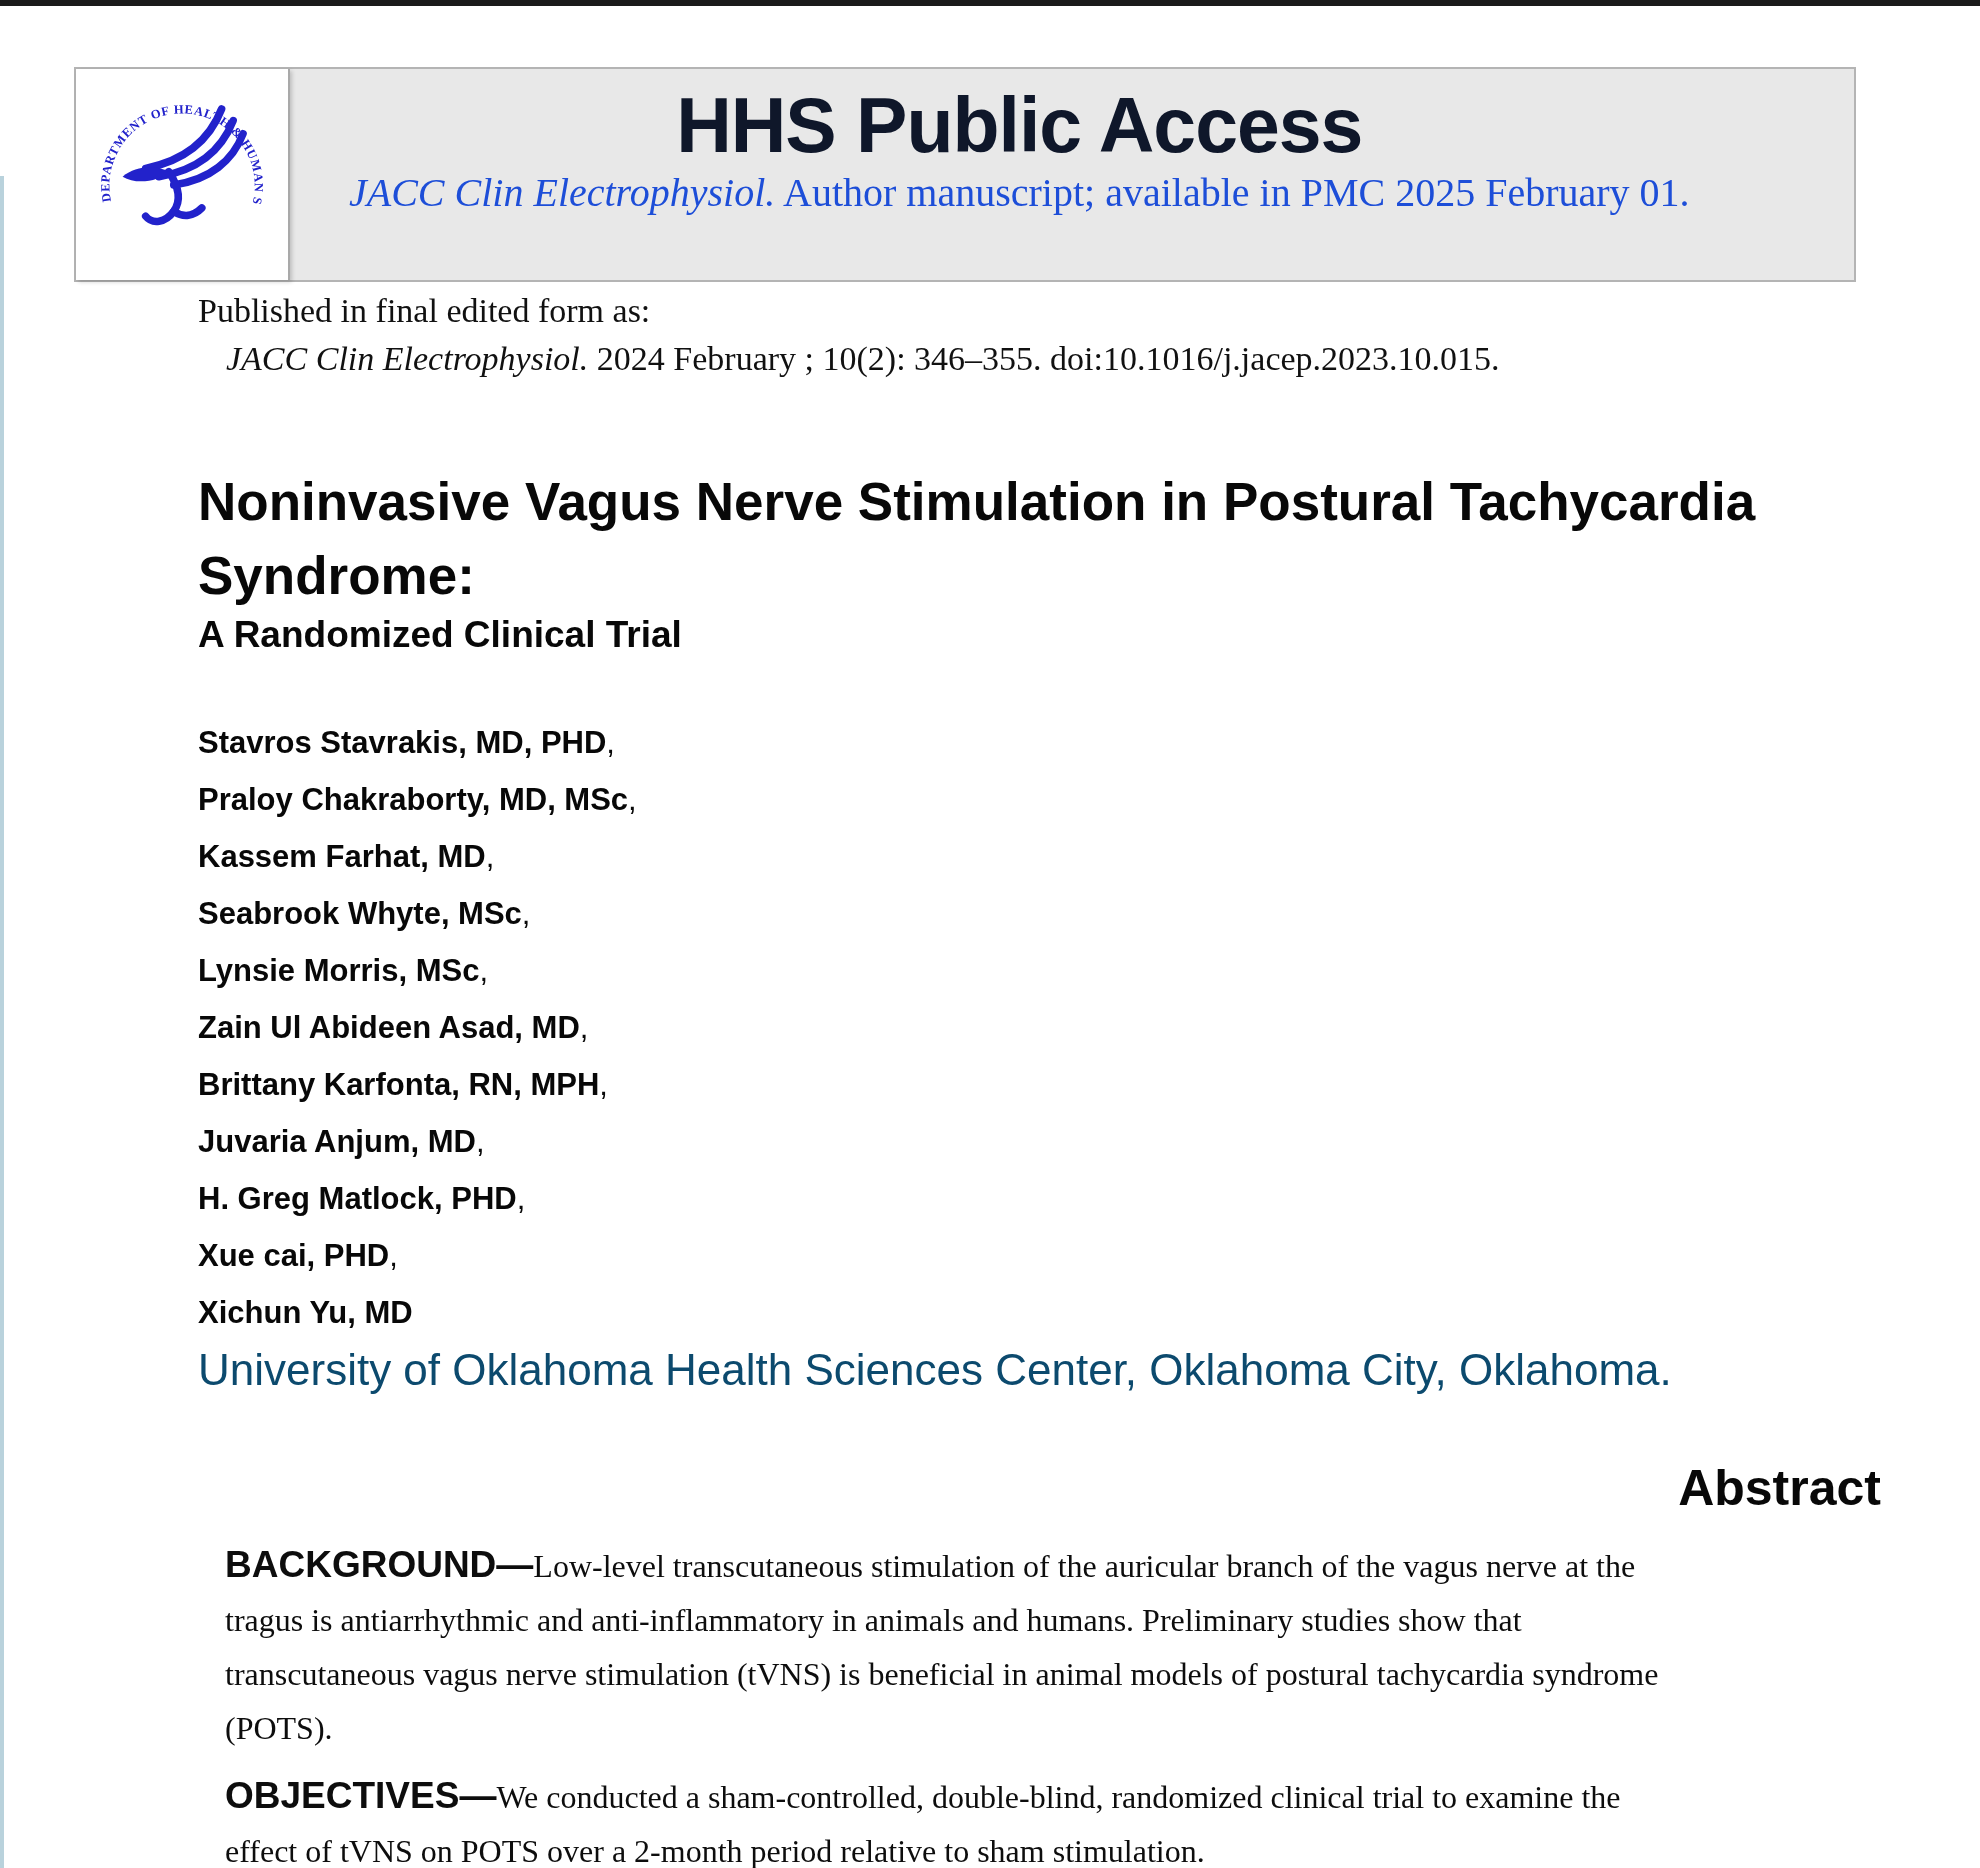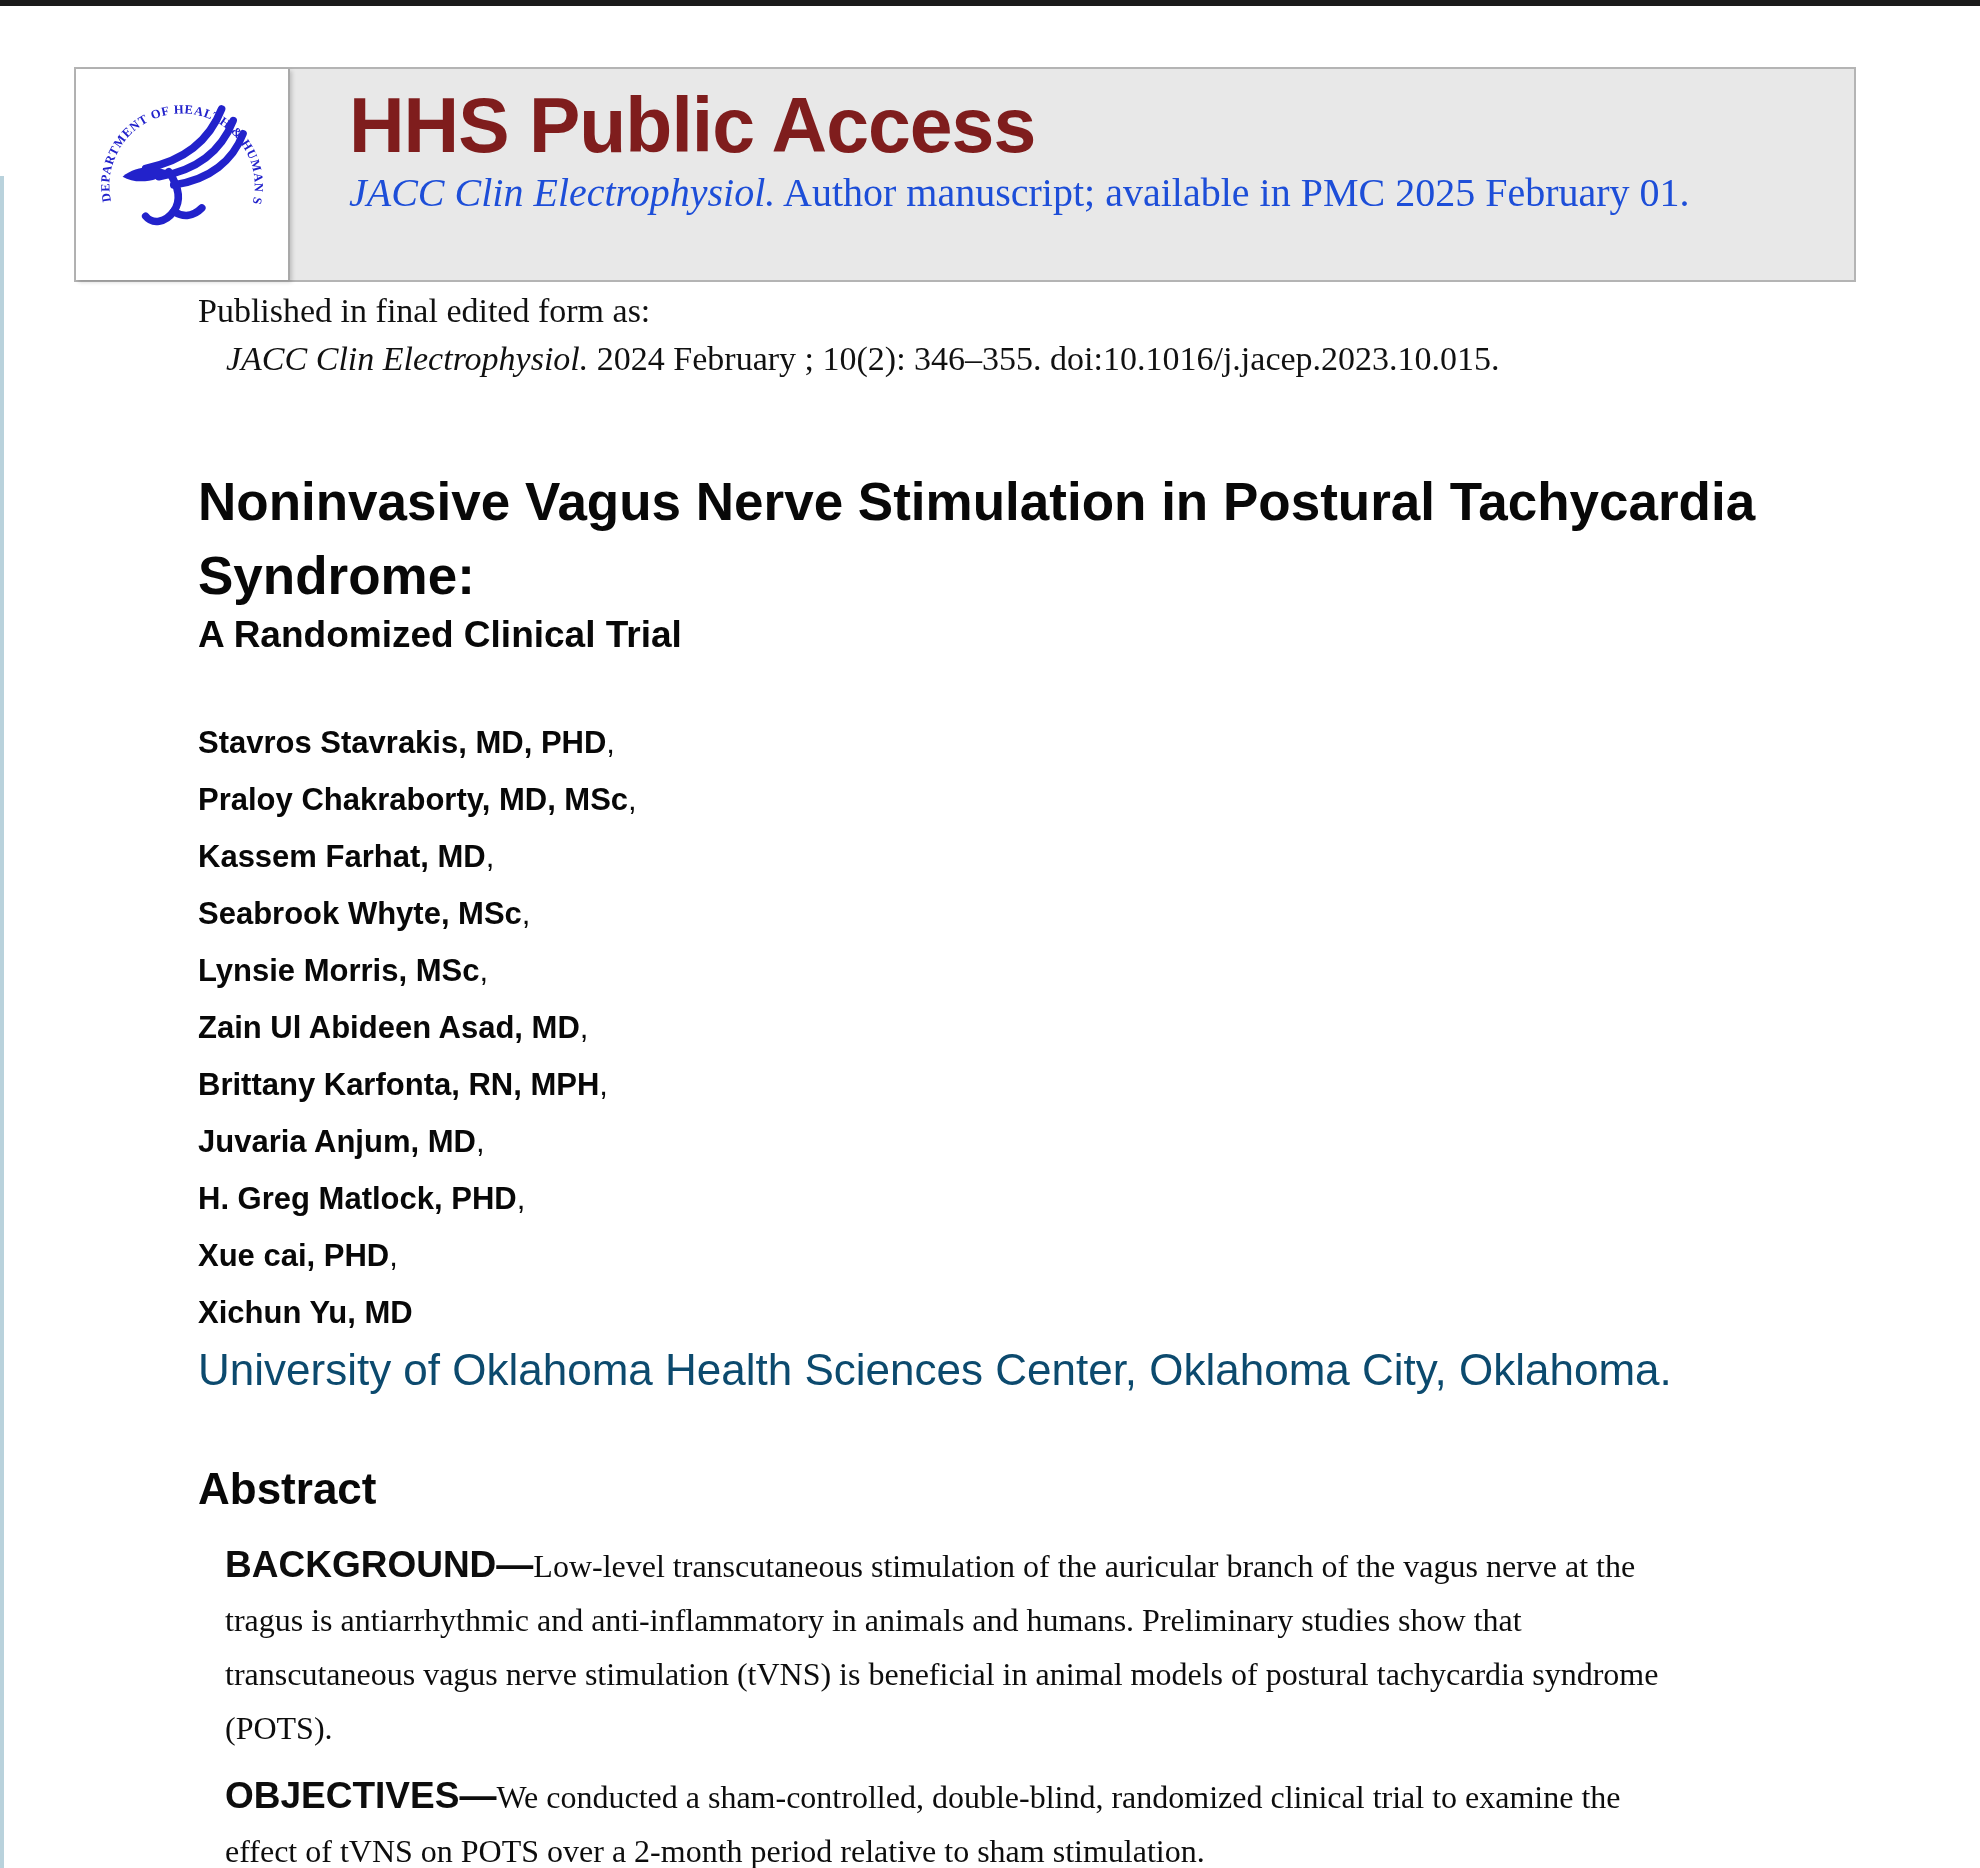--- a/index.html
+++ b/index.html
@@ -21,22 +21,22 @@
     background:#e8e8e8; border:2px solid #b4b4b4; display:flex;
   }
   .logo-box {
     width:214px; flex:0 0 214px; background:#ffffff;
     border-right:2px solid #a9a9a9; box-shadow:2px 2px 4px rgba(0,0,0,0.18);
     display:flex; align-items:center; justify-content:center;
   }
   .logo-box svg { width:198px; height:198px; }
   .banner-col { padding:12px 0 0 59px; overflow:hidden; }
   .banner-title {
-    font-size:77px; font-weight:700; line-height:89px; color:#7f1d1d;
-    letter-spacing:-1px; white-space:nowrap;
+    font-size:77px; font-weight:700; line-height:89px; color:#0f172a;
+    letter-spacing:-1px; white-space:nowrap;text-align:center;
   }
   .banner-sub {
     font-family:"Liberation Serif", serif; font-size:50px; line-height:54px;
     color:#1d5c9d; white-space:nowrap;
   }
   .banner-journal {
     font-family:"Liberation Serif", serif; font-size:40px; line-height:46px;
     color:#1d4ed8; white-space:nowrap;
   }
   .banner-journal i { font-style:italic; }
@@ -55,21 +55,21 @@
   .subtitle { font-size:37px; font-weight:700; line-height:44px; color:#080808; }
 
   .authors-block { position:absolute; left:198px; top:714px; width:1683px; }
   .author { font-size:31px; line-height:57px; color:#080808; }
   .author b { font-weight:700; }
   .author span { font-weight:400; }
   .affiliation { font-size:44px; line-height:57px; font-weight:400; color:#0c4a6e; }
 
   
   .abstract-block { position:absolute; left:198px; top:1463px; width:1683px; }
-  .abstract-heading { font-size:44px; font-weight:700; line-height:51px; color:#080808; }
+  .abstract-heading { font-size:50px; font-weight:700; line-height:51px; color:#080808;text-align:right; }
   .abs-par {
     margin-left:27px; width:1445px;
     font-family:"Liberation Serif", serif; font-size:32px; line-height:54px; color:#0d0d0d;
   }
   .abs-par.first { margin-top:24px; }
   .abs-par.second { margin-top:14px; }
   .abs-label {
     font-family:"Liberation Sans", sans-serif; font-weight:700; font-size:37px;
     letter-spacing:0;
   }

